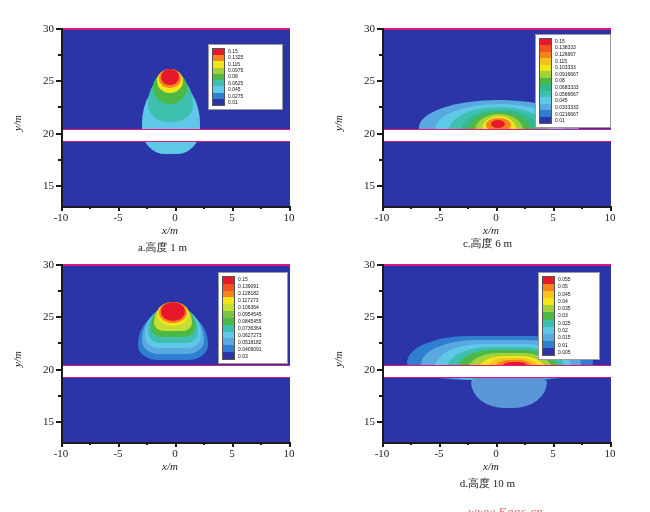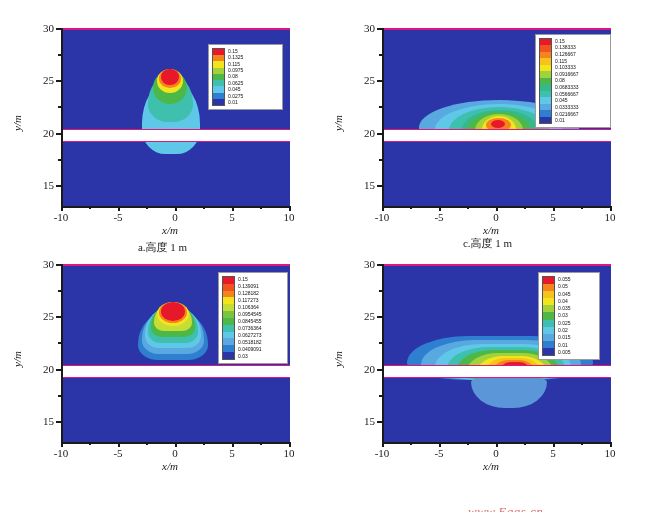--- a/index.html
+++ b/index.html
@@ -334,21 +334,21 @@
 
     <div class="tick-label tick-label-x" style="left:37px; top:195px; width:40px;">-10</div>
     <div class="tick-label tick-label-x" style="left:94px; top:195px; width:40px;">-5</div>
     <div class="tick-label tick-label-x" style="left:151px; top:195px; width:40px;">0</div>
     <div class="tick-label tick-label-x" style="left:208px; top:195px; width:40px;">5</div>
     <div class="tick-label tick-label-x" style="left:265px; top:195px; width:40px;">10</div>
 
     <div class="axis-title axis-title-y" style="left:-2px; top:94px; width:30px;">y/m</div>
     <div class="axis-title" style="left:158px; top:208px;">x/m</div>
 
-    <div class="panel-caption" style="top:220px;">c.高度 1 m</div>
+    <div class="panel-caption" style="top:220px;">c.高度 6 m</div>
   </div>
 
   <div class="panel panel-b">
     <div class="plot-area">
       <div class="top-rule"></div>
 
       <div class="plume" style="left:76px; top:46px; width:70px; height:50px; background:#2f7fd0; border-radius:52% 52% 30% 30%/70% 70% 30% 30%;"></div>
       <div class="plume" style="left:80px; top:44px; width:62px; height:46px; background:#59a9e0; border-radius:52% 52% 28% 28%/70% 70% 30% 30%;"></div>
       <div class="plume" style="left:83px; top:42px; width:56px; height:42px; background:#5fc8e8; border-radius:52% 52% 26% 26%/70% 70% 30% 30%;"></div>
       <div class="plume" style="left:86px; top:41px; width:50px; height:38px; background:#3fbfae; border-radius:52% 52% 26% 26%/70% 70% 30% 30%;"></div>
@@ -506,17 +506,18 @@
 
     <div class="tick-label tick-label-x" style="left:37px; top:195px; width:40px;">-10</div>
     <div class="tick-label tick-label-x" style="left:94px; top:195px; width:40px;">-5</div>
     <div class="tick-label tick-label-x" style="left:151px; top:195px; width:40px;">0</div>
     <div class="tick-label tick-label-x" style="left:208px; top:195px; width:40px;">5</div>
     <div class="tick-label tick-label-x" style="left:265px; top:195px; width:40px;">10</div>
 
     <div class="axis-title axis-title-y" style="left:-2px; top:94px; width:30px;">y/m</div>
     <div class="axis-title" style="left:158px; top:208px;">x/m</div>
 
+    <div class="panel-caption" style="top:224px;">d.高度 10 m</div>
   </div>
 
   <div class="watermark">www.Egas.cn</div>
 
 </div>
 
 </body></html>

